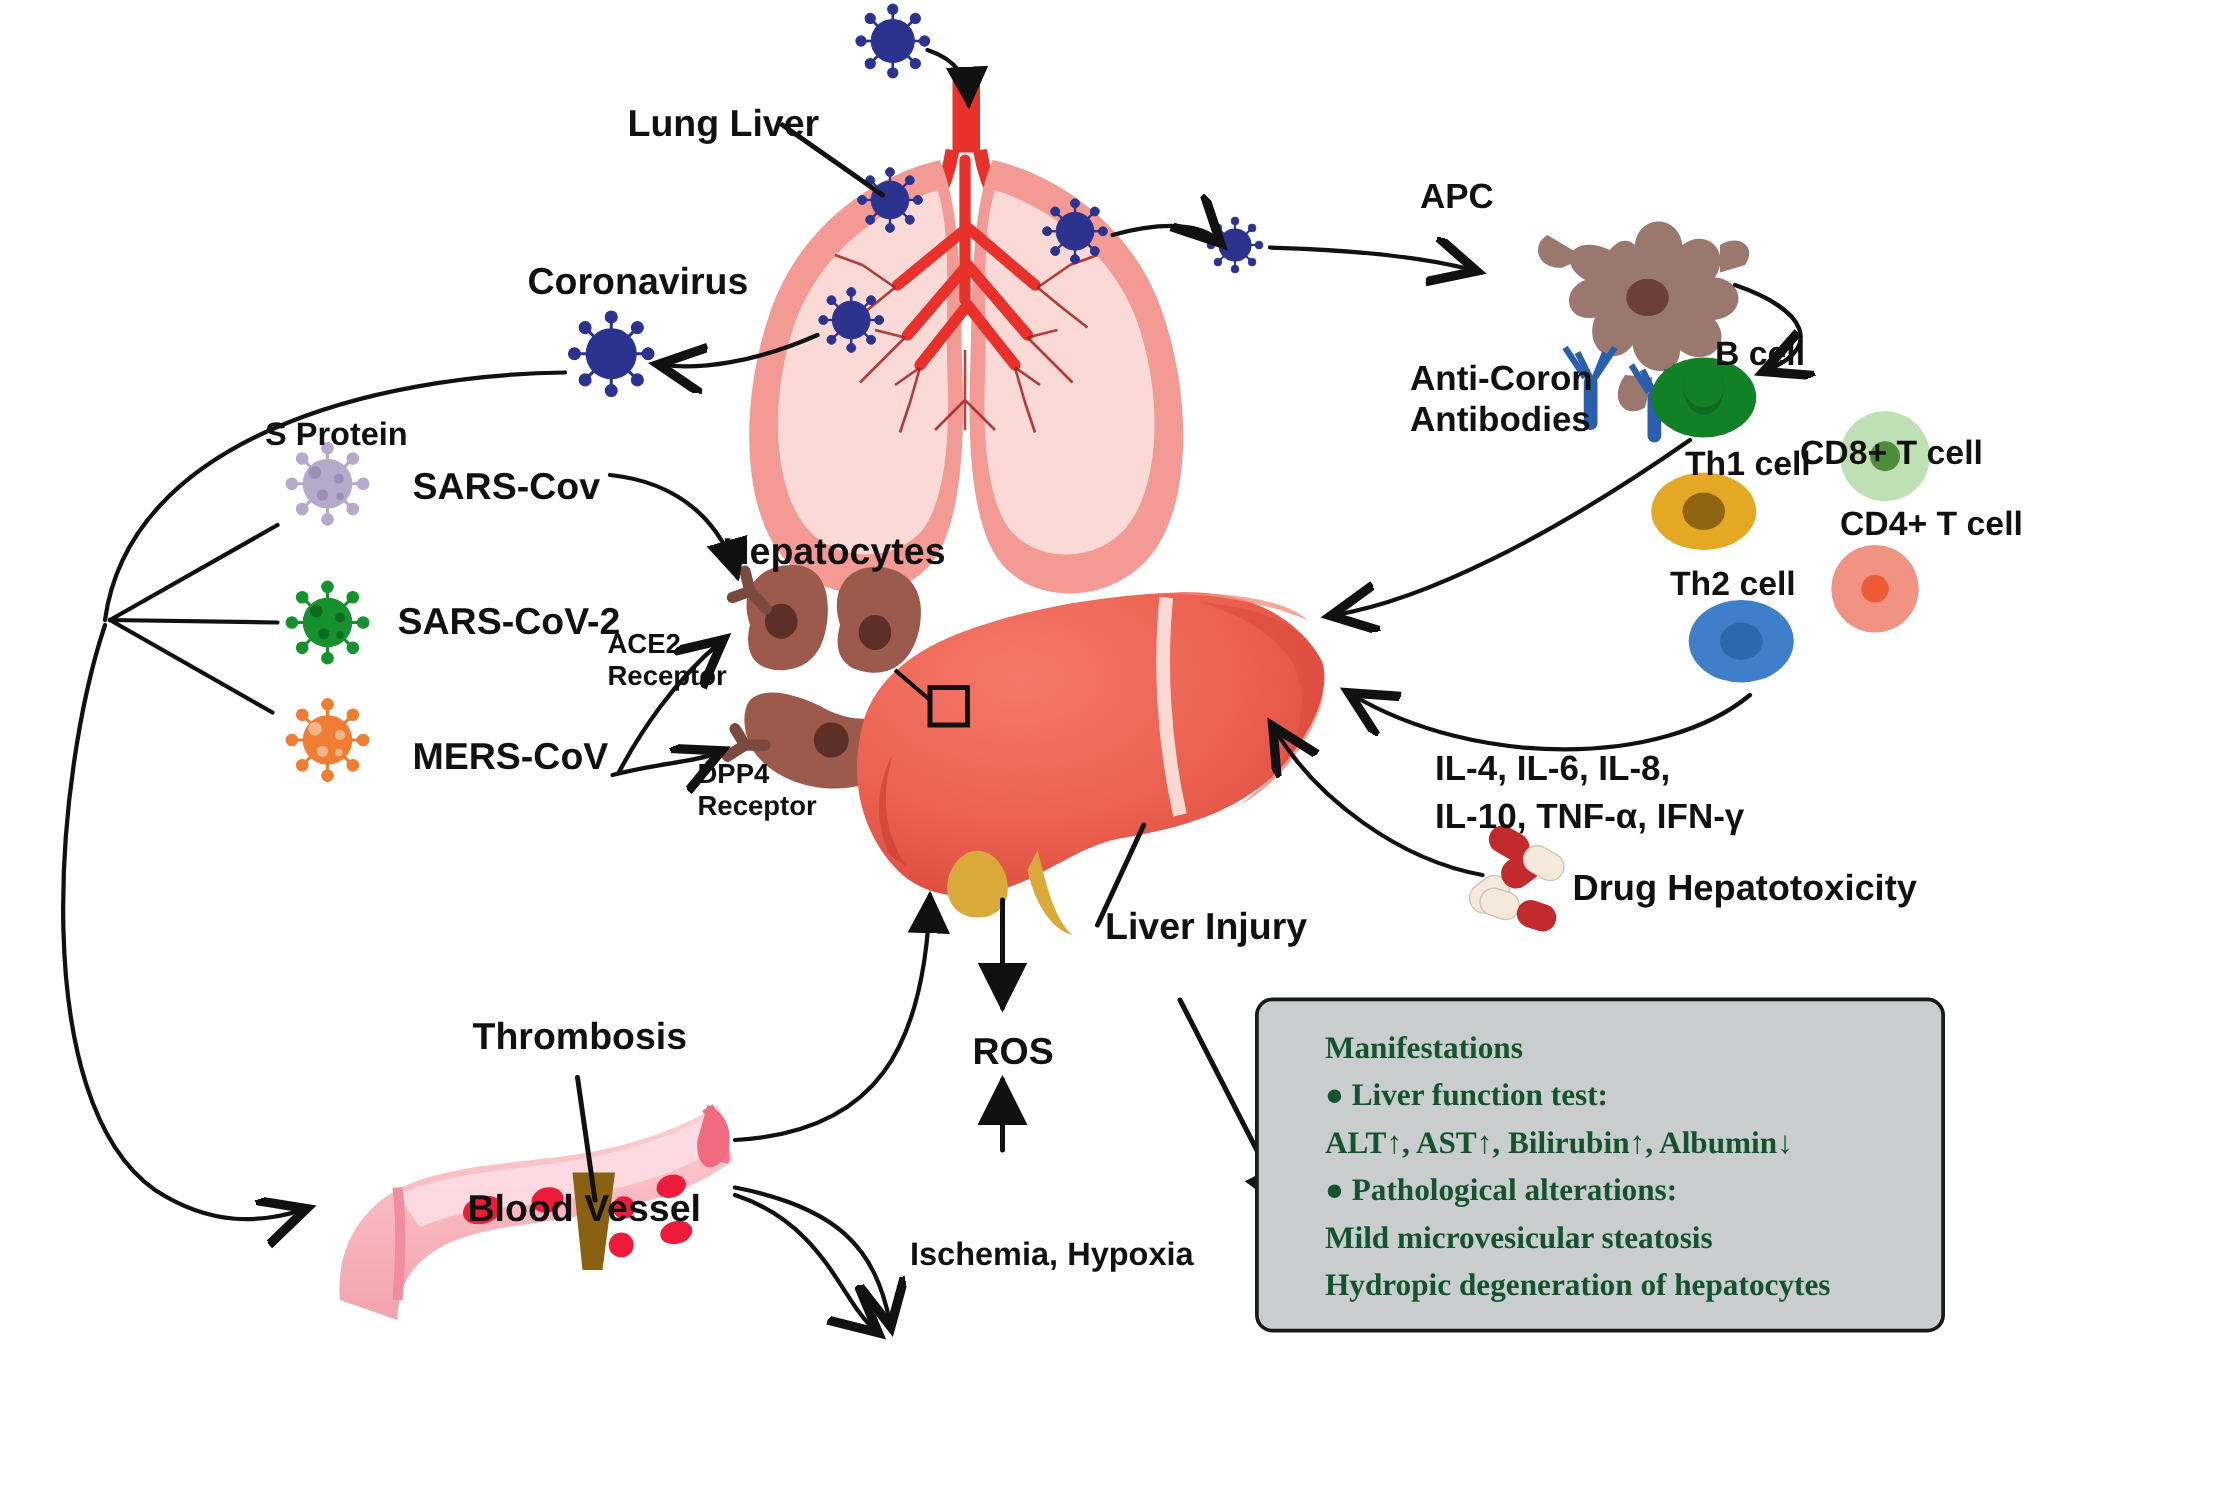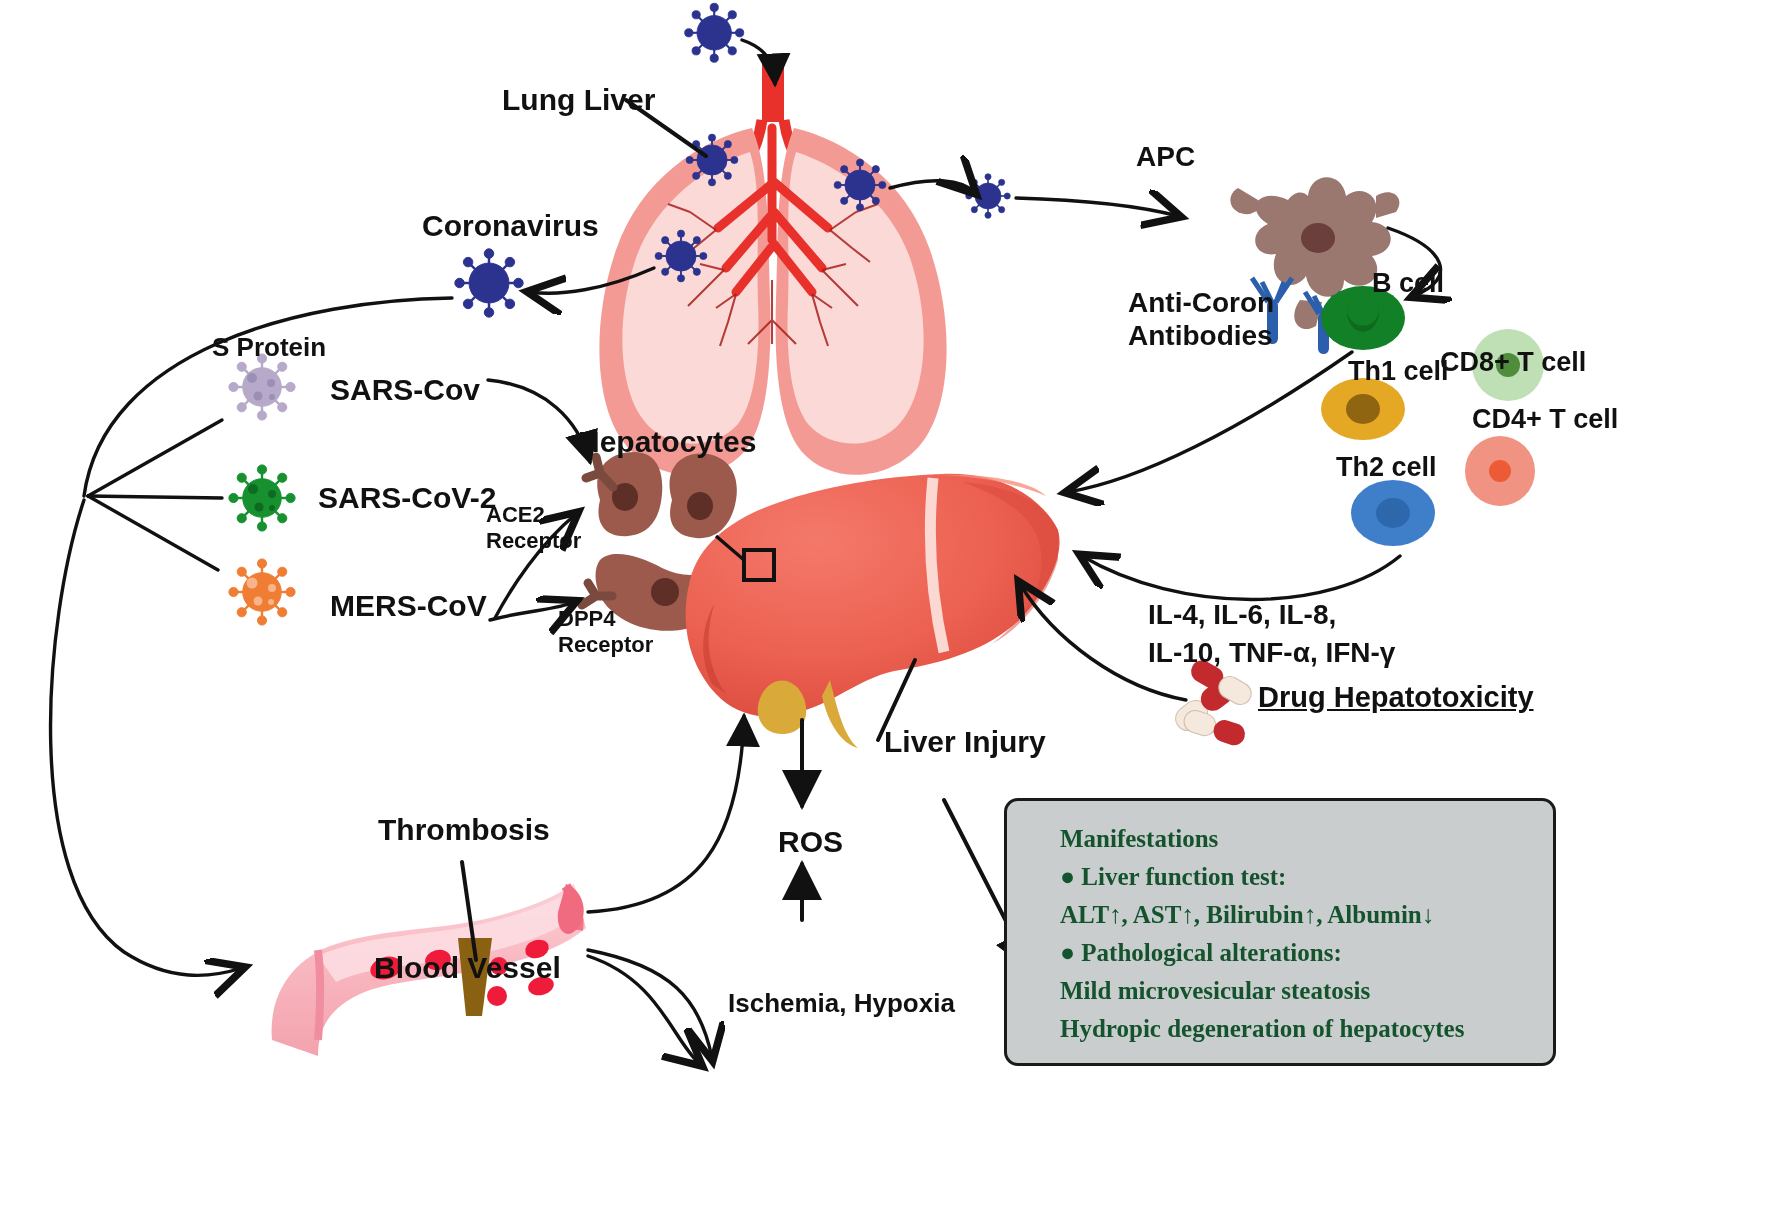--- a/index.html
+++ b/index.html
@@ -358,21 +358,21 @@
 
   <div class="lbl" style="left:486px; top:502px; font-size:22px;">ACE2
 Receptor</div>
 
   <div class="lbl" style="left:558px; top:606px; font-size:22px;">DPP4
 Receptor</div>
 
   <div class="lbl" style="left:1148px; top:596px; font-size:28px; line-height:1.35;">IL-4, IL-6, IL-8,
 IL-10, TNF-α, IFN-γ</div>
 
-  <div class="lbl" style="left:1258px; top:680px; font-size:29px;text-decoration:underline;">Drug Hepatotoxicity</div>
+  <div class="lbl" style="left:1258px; top:694px; font-size:29px;">Drug Hepatotoxicity</div>
 
   <div class="lbl" style="left:884px; top:724px; font-size:30px;">Liver Injury</div>
 
   <div class="lbl" style="left:378px; top:812px; font-size:30px;">Thrombosis</div>
 
   <div class="lbl" style="left:374px; top:950px; font-size:30px;">Blood Vessel</div>
 
   <div class="lbl" style="left:778px; top:824px; font-size:30px;">ROS</div>
 
   <div class="lbl" style="left:728px; top:950px; font-size:26px;margin-top:38px;">Ischemia, Hypoxia</div>

